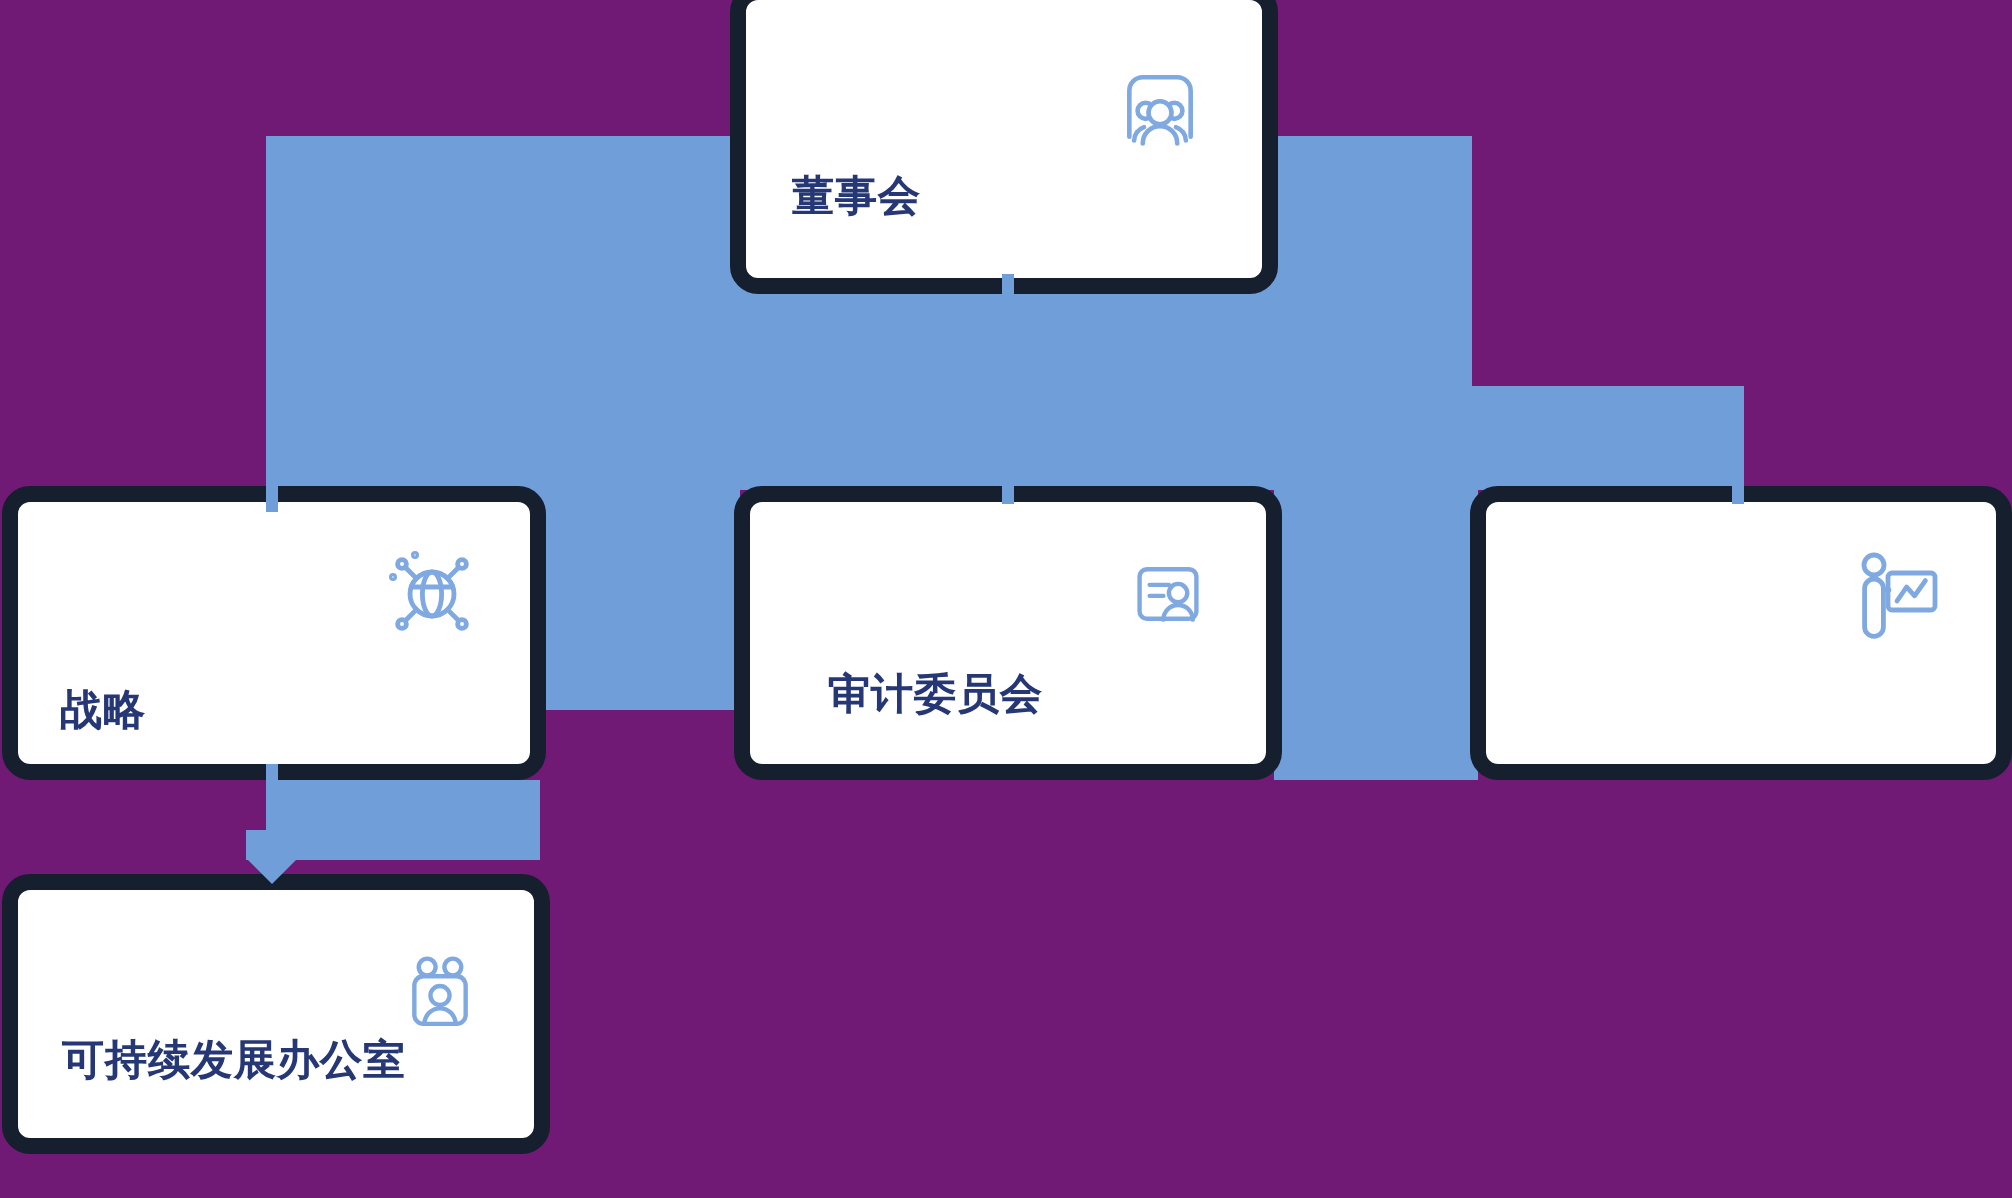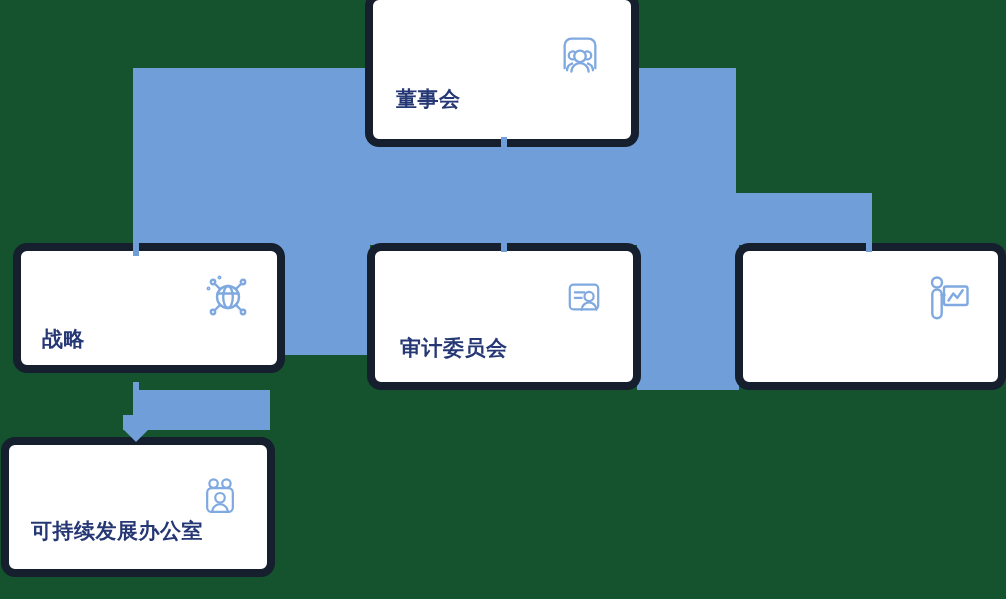--- a/index.html
+++ b/index.html
@@ -5,21 +5,21 @@
   :root{
     --connector-fill:#6F9ED9;
     --box-border:#161F2E;
     --box-bg:#FFFFFF;
     --label-text:#253774;
     --icon-stroke:#7FA9E0;
   }
   html,body{margin:0;padding:0;background:#fff;}
   #stage{
     position:relative;width:1006px;height:599px;overflow:hidden;
-    background:#14532d;font-family:"Liberation Sans","DejaVu Sans",sans-serif;
+    background:#701a75;font-family:"Liberation Sans","DejaVu Sans",sans-serif;
   }
   
   .conn{position:absolute;background:var(--connector-fill,#6F9ED9);z-index:1;}
   .conn-main{left:133px;top:68px;width:603px;height:177px;}
   .conn-right-arm{left:736px;top:193px;width:136px;height:52px;}
   .conn-trunk-left{left:265px;top:243px;width:105px;height:112px;}
   .conn-trunk-right{left:637px;top:243px;width:102px;height:147px;}
   .conn-down-bar-1{left:133px;top:390px;width:137px;height:25px;}
   .conn-down-bar-2{left:123px;top:415px;width:147px;height:15px;}
   .conn-arrow-tip{
@@ -33,32 +33,32 @@
   .tick-strategy-bottom{left:133px;top:382px;width:6px;height:9px;}
   .tick-audit-top{left:501px;top:243px;width:6px;height:9px;}
   .tick-nomination-top{left:866px;top:243px;width:6px;height:9px;}
   
   .node{
     position:absolute;z-index:2;background:var(--box-bg,#fff);
     border:8px solid var(--box-border,#161F2E);border-radius:14px;
     box-sizing:border-box;
   }
   .node-board{left:365px;top:-8px;width:274px;height:155px;}
-  .node-strategy{left:13px;top:243px;width:272px;height:130px;}
+  .node-strategy{left:1px;top:243px;width:272px;height:147px;}
   .node-audit{left:367px;top:243px;width:274px;height:147px;}
   .node-nomination{left:735px;top:243px;width:271px;height:147px;}
   .node-sustainability{left:1px;top:437px;width:274px;height:140px;}
   .node .label{
     position:absolute;left:22px;bottom:18px;
     color:var(--label-text,#253774);font-size:21px;font-weight:600;
     line-height:29px;letter-spacing:0.5px;white-space:nowrap;
   }
   .node-board .label{left:23px;bottom:26px;}
   .node-strategy .label{left:21px;bottom:12px;}
-  .node-audit .label{left:25px;bottom:20px;}
+  .node-audit .label{left:39px;bottom:20px;}
   .node-nomination .label{left:24px;bottom:12px;}
   .node-sustainability .label{left:22px;bottom:24px;}
   .node .ic{position:absolute;top:22px;right:25px;width:48px;height:48px;}
   .node-board .ic{top:30px;right:28px;width:46px;height:46px;}
   .node-audit .ic{top:24px;right:27px;width:44px;height:44px;}
   .node-sustainability .ic{top:28px;right:25px;width:44px;height:44px;}
   .ic{stroke:var(--icon-stroke,#7FA9E0);fill:none;stroke-width:2.4;
       stroke-linecap:round;stroke-linejoin:round;}
   .ic .fillw{fill:#fff;}
 </style>

